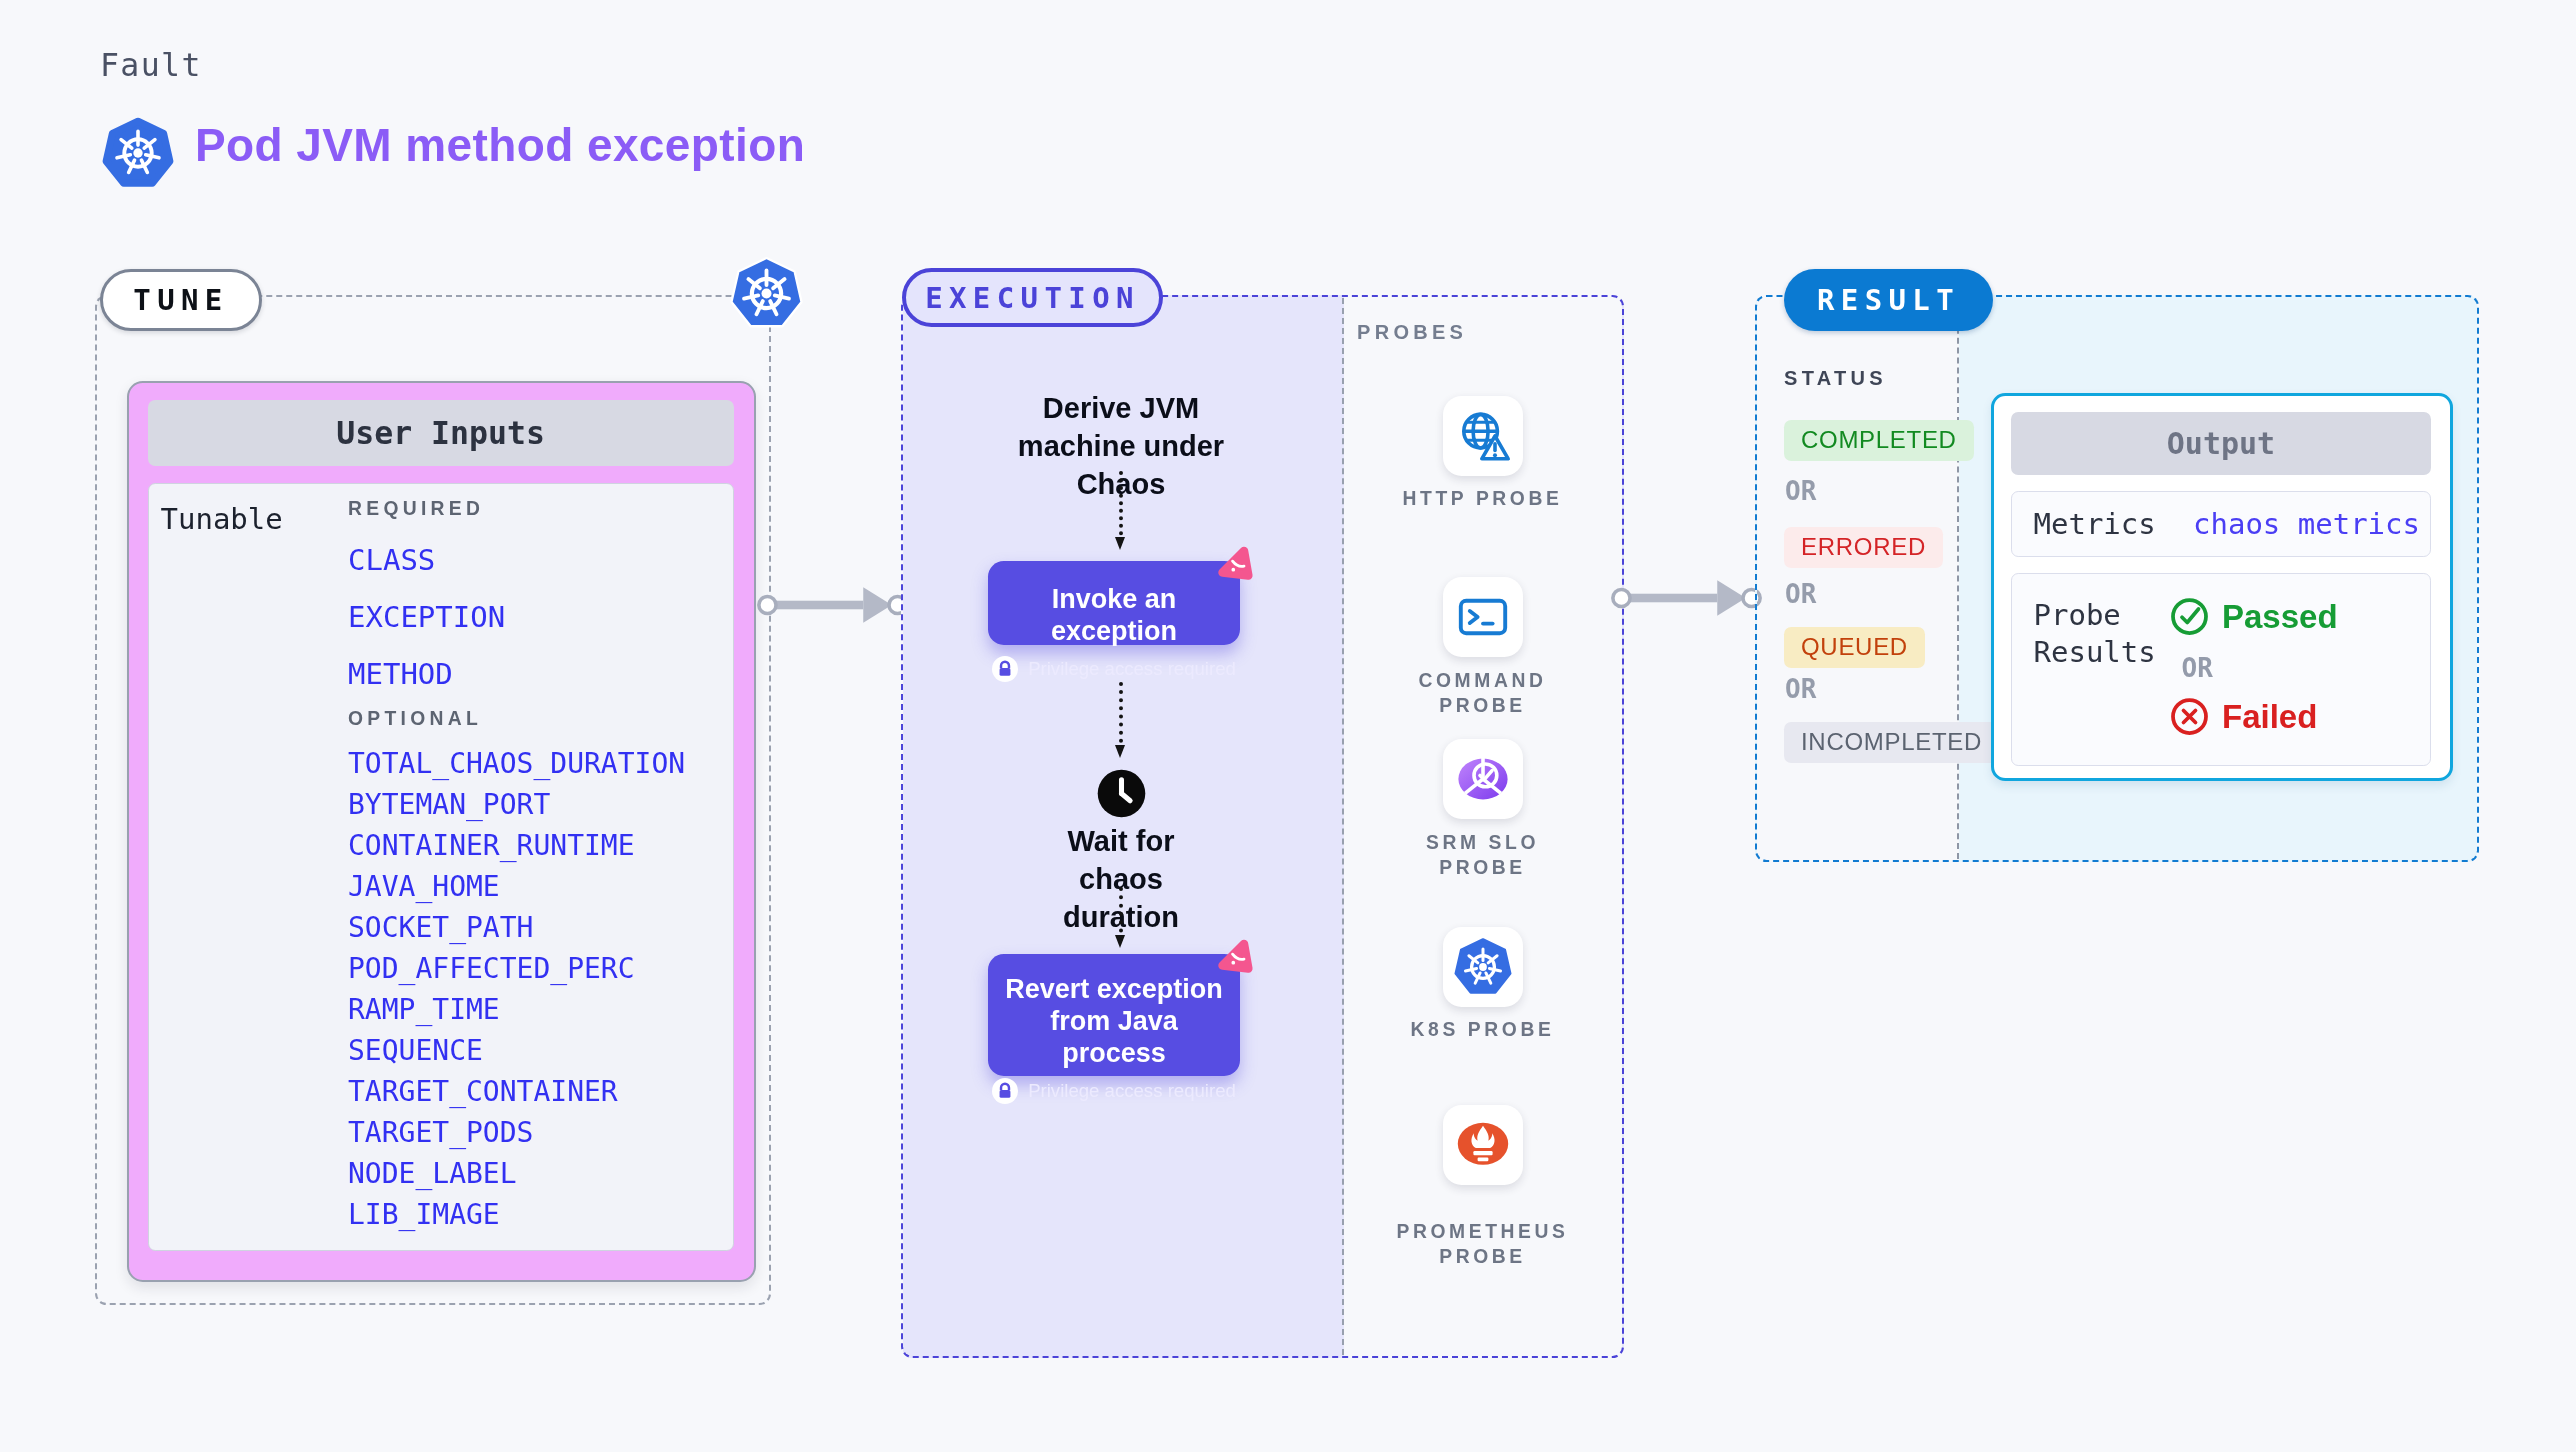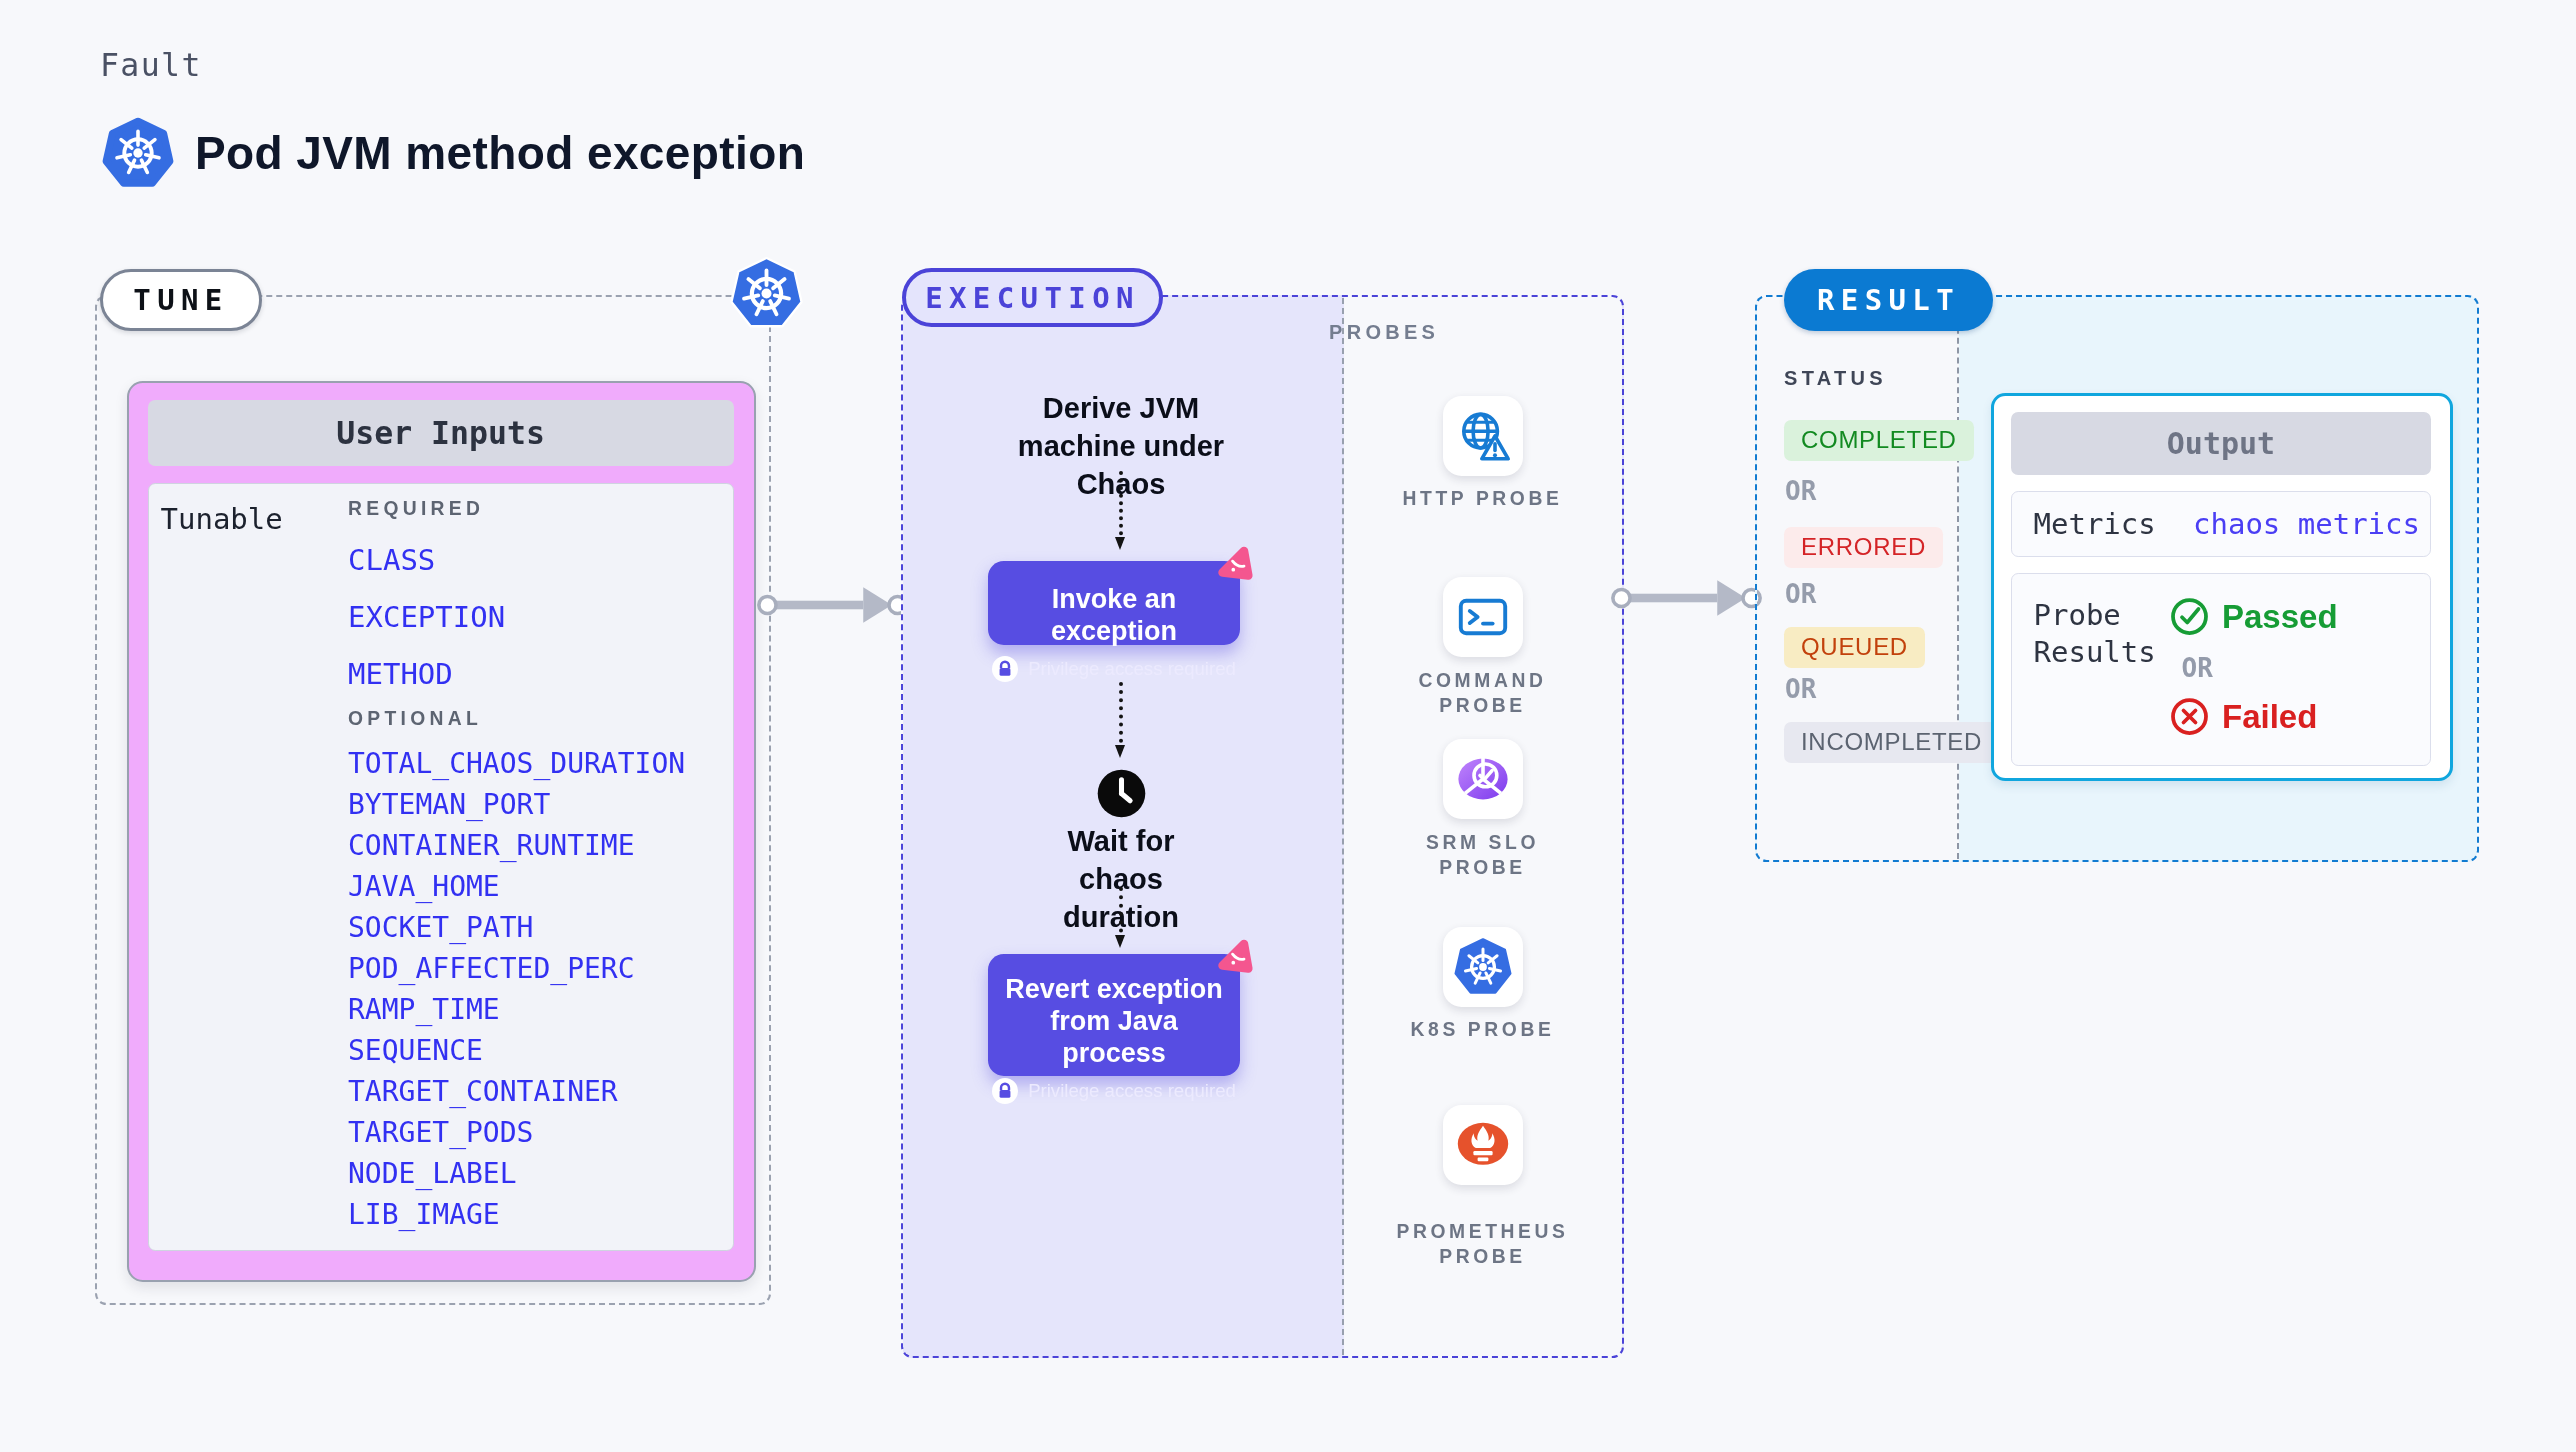--- a/index.html
+++ b/index.html
@@ -5,22 +5,22 @@
   * { margin:0; padding:0; box-sizing:border-box; }
   html,body { background:#f7f8fb; }
   #app { position:relative; width:2576px; height:1452px; background:#f7f8fb; overflow:hidden;
          font-family:"Liberation Sans", sans-serif; }
   .mono { font-family:"DejaVu Sans Mono","Liberation Mono",monospace; }
   .abs { position:absolute; }
 
   
   .kicker { left:100px; top:47px; font-size:31.5px; color:#4a5164; letter-spacing:1.4px; }
   .title-icon { left:102px; top:117px; width:72px; height:72px; }
-  .page-title { left:195px; top:117px; height:72px; display:flex; align-items:center;
-                font-size:46px; font-weight:bold; color:#0f172a; letter-spacing:0.4px; }
+  .page-title { left:195px; top:109px; height:72px; display:flex; align-items:center;
+                font-size:46px; font-weight:bold; color:#8b5cf6; letter-spacing:0.4px; }
 
   
   .pill { display:flex; align-items:center; justify-content:center; border-radius:34px;
           font-size:29px; font-weight:bold; letter-spacing:6.4px; }
   .tune-pill { left:100px; top:269px; width:162px; height:62px; background:#ffffff;
                border:3.6px solid #7b8495; color:#0d1117; box-shadow:0 2.1px 5.7px rgba(20,25,40,.15); }
   .exec-pill { left:902px; top:268px; width:261px; height:59px; background:#e4e4fc;
                border:4.3px solid #4b43d8; color:#4b43d8; }
   .result-pill { left:1784px; top:269px; width:209px; height:62px; background:#0b7ad2;
                  color:#ffffff; box-shadow:0 2.1px 5.7px rgba(10,60,120,.25); }
@@ -73,21 +73,21 @@
   .btn-invoke { left:988px; top:561px; width:252px; height:84px; padding-top:21.5px; }
   .btn-revert { left:988px; top:954px; width:252px; height:122px; padding-top:18.6px; }
   .btn-title { font-size:27px; font-weight:700; color:#ffffff; text-align:center; line-height:32px; }
   .btn-sub { margin-top:9.3px; display:flex; align-items:center; gap:10px; }
   .btn-sub-text { font-size:18.6px; color:#eceafe; }
   .corner-badge { position:absolute; right:-14.3px; top:-17px; width:40px; height:40px; }
   .clock-wrap { left:1097px; top:769px; width:49px; height:49px; }
 
   
   .side-label { font-size:20px; font-weight:700; letter-spacing:4.3px; }
-  .probes-label { left:1329px; top:321px; color:#747d8f; }
+  .probes-label { left:1357px; top:321px; color:#747d8f; }
   .probe-card { left:1443px; width:80px; height:80px; background:#ffffff; border-radius:18.6px;
                 box-shadow:0 3.6px 8.6px rgba(30,35,60,.12); display:flex; align-items:center; justify-content:center; }
   .probe-card svg { width:60px; height:60px; }
   .probe-name { left:1386px; width:193px; text-align:center; font-size:19.3px; font-weight:700;
                 letter-spacing:3.6px; color:#6d7585; line-height:25px; }
 
   
   .status-label { left:1784px; top:367px; color:#3f4657; }
   .badge { position:absolute; left:1784px; display:inline-flex; align-items:center;
            padding:6.4px 17px; border-radius:7.2px; font-size:24px; font-weight:normal; letter-spacing:0.7px; }

